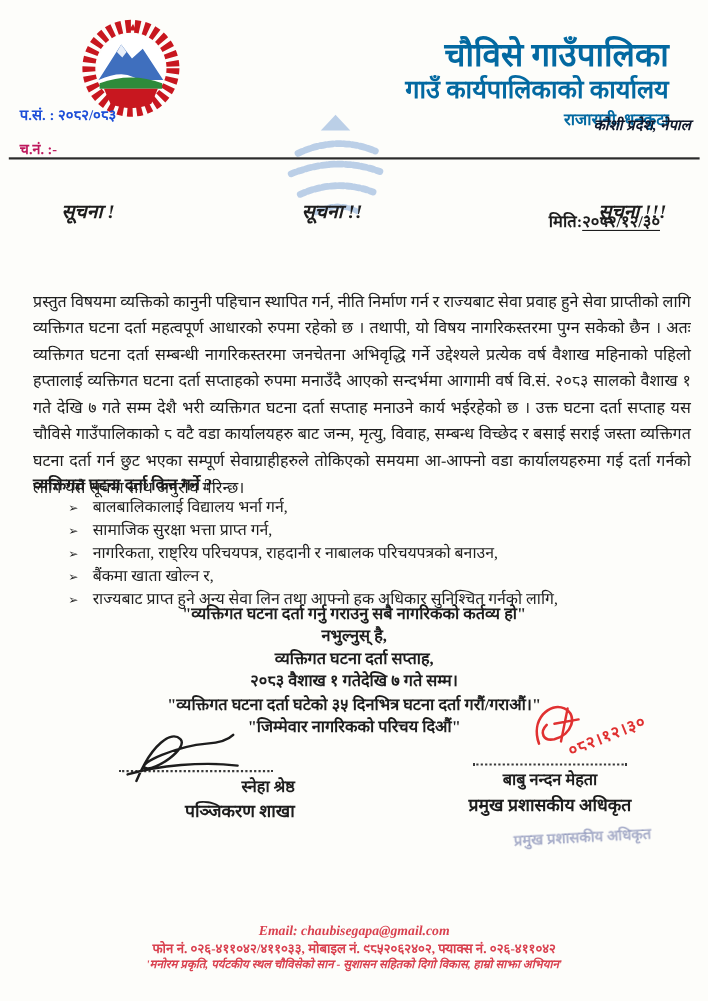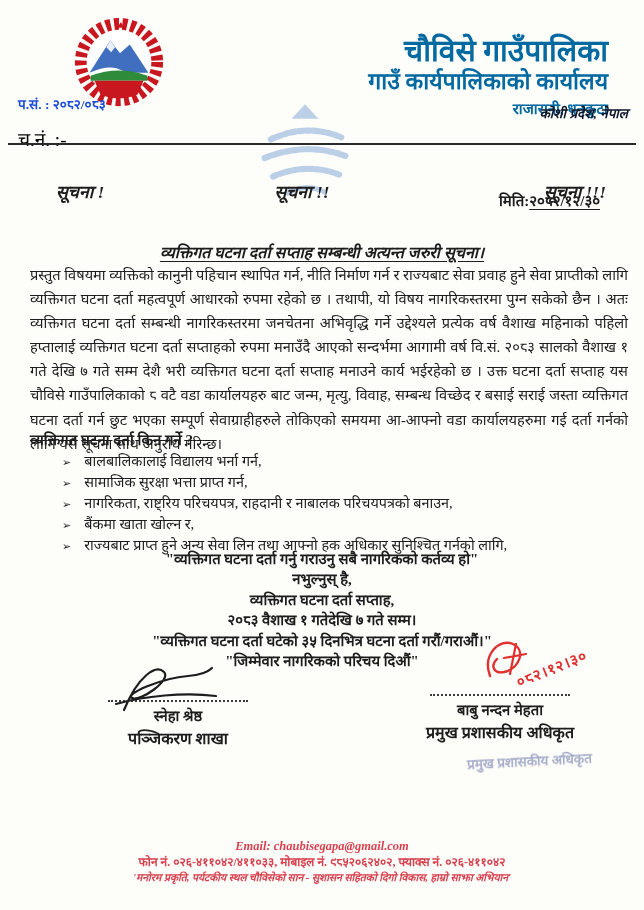--- a/index.html
+++ b/index.html
@@ -10,21 +10,21 @@
     color:#1d1d1d;
   }
   
   .logo{position:absolute;left:66px;top:16px;width:106px;height:98px;}
   .head-titles{position:absolute;left:150px;right:36px;top:18px;text-align:right;color:#0369a1;margin-top:16px;}
   .head-titles .t1{font-size:30px;font-weight:bold;line-height:1.12;}
   .head-titles .t2{font-size:23px;font-weight:bold;line-height:1.15;margin-top:1px;}
   .head-titles .t3{font-size:15px;font-weight:bold;margin-top:3px;}
   .ref-left{position:absolute;left:18px;top:95px;color:#1d4ed8;font-size:13.5px;font-weight:bold;}
   .province{position:absolute;right:16px;top:104px;color:#0f172a;font-size:13.5px;font-weight:bold;font-style:italic;}
-  .dispatch{position:absolute;left:18px;top:126px;color:#000000;font-size:19px;font-weight:normal;}
+  .dispatch{position:absolute;left:18px;top:126px;color:#be185d;font-size:13px;font-weight:bold;}
   .rule{position:absolute;left:8px;right:8px;top:143px;border-top:2px solid #2a2a2a;}
   
   .stamp-wm{position:absolute;left:238px;top:96px;width:132px;height:124px;opacity:.5;filter:blur(.5px);pointer-events:none;}
   .date-line{position:absolute;right:44px;top:155px;font-size:15px;font-weight:bold;margin-top:35px;}
   .date-line .dv{text-decoration:underline;text-underline-offset:3px;}
   .notice-word{position:absolute;top:179px;font-size:17.5px;font-weight:bold;font-style:italic;}
   .nw1{left:56px;} .nw2{left:0;right:40px;text-align:center;} .nw3{right:38px;}
   
   .title{position:absolute;left:0;right:0;top:241px;text-align:center;
     font-size:16px;font-weight:bold;font-style:italic;}
@@ -36,21 +36,21 @@
   .bullets li{display:flex;gap:13px;font-size:14.4px;line-height:20px;align-items:baseline;}
   .bullets .mk{font-size:11px;color:#222;}
   .center-block{position:absolute;left:0;right:0;top:549px;text-align:center;font-weight:bold;}
   .center-block div{font-size:14.8px;line-height:20.4px;}
   
   .red-sign{position:absolute;right:14px;top:634px;width:150px;height:78px;}
   .red-sign .hand-date{position:absolute;left:34px;top:24px;color:#e03131;
     font-size:15px;font-weight:bold;transform:rotate(-22deg);letter-spacing:1px;
     font-family:"DejaVu Sans",sans-serif;}
   .sig{position:absolute;text-align:center;}
-  .sig-left{left:88px;top:700px;width:180px;}
+  .sig-left{left:88px;top:700px;width:180px;text-align:right;}
   .sig-right{right:34px;top:694px;width:220px;}
   .dotline{border-top:2.5px dotted #3a3a3a;width:140px;margin:0 auto 4px auto;}
   .sig .nm{font-size:14.8px;font-weight:bold;line-height:1.4;}
   .sig .ti{font-size:16px;font-weight:bold;line-height:1.5;}
   .scribble{position:absolute;left:16px;top:-42px;width:130px;height:60px;}
   .cao-stamp{position:absolute;right:52px;top:752px;color:rgba(96,108,160,.55);
     font-size:13.5px;font-weight:bold;transform:rotate(-3deg);filter:blur(.4px);}
   
   .footer{position:absolute;left:0;right:0;top:839px;text-align:center;color:#d9414f;}
   .footer .em{font-size:12.5px;font-style:italic;font-weight:bold;line-height:1.25;text-align:center;}
@@ -94,23 +94,20 @@
   </svg>
 
   <div class="date-line">
     <span>मिति:</span><span class="dv">२०८२/१२/३०</span>
   </div>
 
   <div class="notice-word nw1">सूचना !</div>
   <div class="notice-word nw2">सूचना !!</div>
   <div class="notice-word nw3">सूचना !!!</div>
 
-  <div class="title">
-    <span>व्यक्तिगत घटना दर्ता सप्ताह सम्बन्धी अत्यन्त जरुरी सूचना।</span>
-  </div>
 
   <div class="para">प्रस्तुत विषयमा व्यक्तिको कानुनी पहिचान स्थापित गर्न, नीति निर्माण गर्न र राज्यबाट सेवा प्रवाह हुने सेवा प्राप्तीको लागि व्यक्तिगत घटना दर्ता महत्वपूर्ण आधारको रुपमा रहेको छ । तथापी, यो विषय नागरिकस्तरमा पुग्न सकेको छैन । अतः व्यक्तिगत घटना दर्ता सम्बन्धी नागरिकस्तरमा जनचेतना अभिवृद्धि गर्ने उद्देश्यले प्रत्येक वर्ष वैशाख महिनाको पहिलो हप्तालाई व्यक्तिगत घटना दर्ता सप्ताहको रुपमा मनाउँदै आएको सन्दर्भमा आगामी वर्ष वि.सं. २०८३ सालको वैशाख १ गते देखि ७ गते सम्म देशै भरी व्यक्तिगत घटना दर्ता सप्ताह मनाउने कार्य भईरहेको छ । उक्त घटना दर्ता सप्ताह यस चौविसे गाउँपालिकाको ८ वटै वडा कार्यालयहरु बाट जन्म, मृत्यु, विवाह, सम्बन्ध विच्छेद र बसाई सराई जस्ता व्यक्तिगत घटना दर्ता गर्न छुट भएका सम्पूर्ण सेवाग्राहीहरुले तोकिएको समयमा आ-आफ्नो वडा कार्यालयहरुमा गई दर्ता गर्नको लागि यसै सूचना साथ अनुरोध गरिन्छ।</div>
 
   <div class="why">व्यक्तिगत घटना दर्ता किन गर्ने ?</div>
 
   <ul class="bullets">
     <li>
         <span class="mk">➢</span>
         <span>बालबालिकालाई विद्यालय भर्ना गर्न,</span>
       </li>

